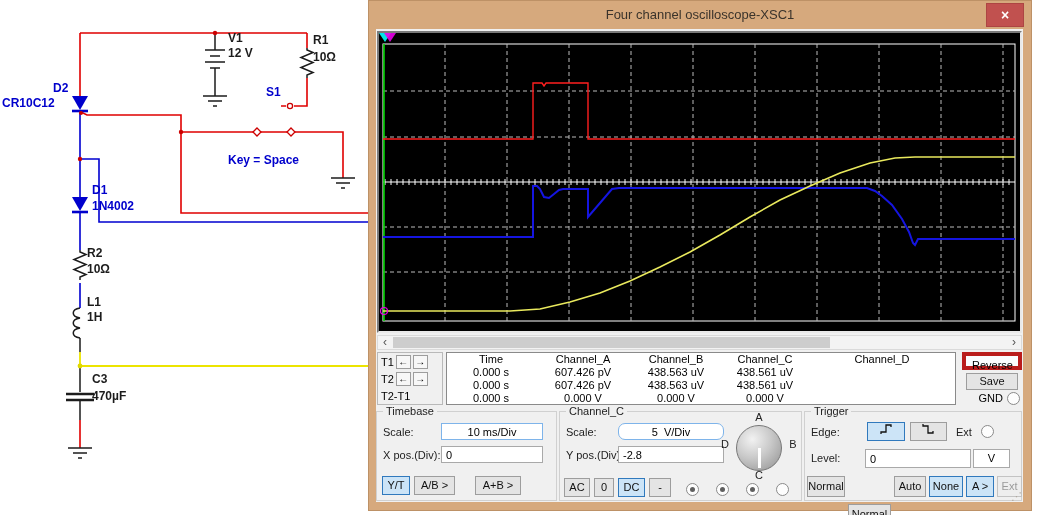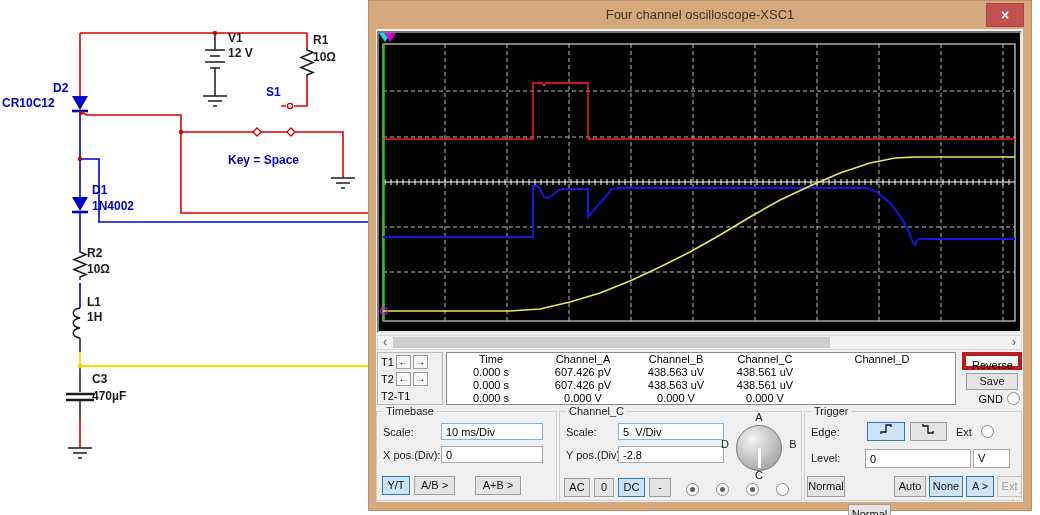--- a/index.html
+++ b/index.html
@@ -27,31 +27,31 @@
   .cur-row .abtn{width:15px;height:14px;background:#f7f7f7;border:1px solid #9d9d9d;font-size:10px;font-weight:bold;
     line-height:12px;text-align:center;padding:0;box-sizing:border-box;}
   .ro-table{position:absolute;left:69px;top:1px;width:510px;height:53px;background:#fff;border:1px solid #8a8a8a;box-sizing:border-box;overflow:hidden;}
   .ro-grid{display:grid;grid-template-columns:88px 96px 90px 88px 1fr;text-align:center;line-height:13px;padding-top:0px;}
   .ro-right{position:absolute;left:583px;top:0;width:62px;height:55px;}
   .btn{background:#e4e4e4;border:1px solid #9d9d9d;font-size:11px;color:#111;text-align:center;box-sizing:border-box;padding:0;}
   .btn.sel{background:#cce4f7;border-color:#3079bd;}
   .btn.dis{color:#9b9b9b;border-color:#c3c3c3;background:#eeeeee;}
   .rev{position:absolute;right:0;top:1px;width:60px;height:18px;background:#fafcfe;border:4px solid #b91c1c;font-size:11px;text-align:center;line-height:16px;box-sizing:border-box;}
   .sav{position:absolute;right:4px;top:22px;width:52px;height:17px;line-height:15px;}
-  .gnd-row{position:absolute;right:2px;top:41px;display:flex;align-items:center;gap:4px;}
+  .gnd-row{position:absolute;right:2px;top:41px;display:flex;gap:4px;}
   .radio{width:13px;height:13px;border-radius:50%;border:1px solid #8a8a8a;background:#fdfdfd;display:inline-block;box-sizing:border-box;}
   .radio.on::after{content:"";display:block;width:5px;height:5px;margin:3px auto 0;border-radius:50%;background:#5f5f5f;}
 
   .controls{position:absolute;left:0;top:382px;width:647px;height:90px;font-size:11px;}
   .grp{position:absolute;top:0;height:90px;border:1px solid #d0d0d0;background:#f0f0f0;box-sizing:border-box;}
   .grp .legend{position:absolute;top:-7px;left:6px;background:#f0f0f0;padding:0 3px;color:#222;}
   .lbl{position:absolute;color:#222;}
   .field{position:absolute;height:17px;border:1px solid #a9a9a9;background:#fff;font-size:11px;box-sizing:border-box;padding:0 4px;font-family:"Liberation Sans",sans-serif;}
   .field.blue{border-color:#7eb4ea;}
-  .field.center{text-align:left;}
+  .field.center{text-align:center;}
   .grp .btn{position:absolute;height:19px;line-height:17px;}
   #grp-trigger .btn.mode{height:21px;line-height:19px;}
   .edgebtn{position:absolute;width:38px;height:21px;line-height:18px;}
   .knob{position:absolute;left:176px;top:13px;width:46px;height:46px;border-radius:50%;
     background:radial-gradient(circle at 35% 30%,#f2f2f2 0%,#c9c9c9 45%,#8f8f8f 100%);border:1px solid #777;box-sizing:border-box;}
   .knob .pointer{position:absolute;left:21px;top:22px;width:3px;height:20px;background:#fff;}
   .klabel{position:absolute;width:14px;text-align:center;color:#222;}
   .grip{position:absolute;right:1px;bottom:1px;color:#b0a89e;font-size:11px;line-height:10px;}
 </style>
 </head>
@@ -334,21 +334,21 @@
           <span class="lbl" style="left:6px;top:37px;">X pos.(Div):</span>
           <input class="field" style="left: 64px; top: 34px; width: 102px;" value="0">
           <button class="btn sel" style="left:5px;top:64px;width:28px;">Y/T</button>
           <button class="btn" style="left:37px;top:64px;width:41px;">A/B &gt;</button>
           <button class="btn" style="left:98px;top:64px;width:46px;">A+B &gt;</button>
         </div>
 
         <div class="grp" id="grp-channel" style="left:183px;width:243px;">
           <span class="legend">Channel_C</span>
           <span class="lbl" style="left:6px;top:14px;">Scale:</span>
-          <input class="field blue center" style="left: 58px; top: 11px; width: 106px;" value="5  V/Div">
+          <input class="field blue center" style="left: 58px; top: 11px; width: 106px; border-radius: 7px;" value="5  V/Div">
           <span class="lbl" style="left:6px;top:37px;">Y pos.(Div):</span>
           <input class="field" style="left: 58px; top: 34px; width: 106px;" value="-2.8">
           <button class="btn" style="left:4px;top:66px;width:26px;">AC</button>
           <button class="btn" style="left:34px;top:66px;width:20px;">0</button>
           <button class="btn sel" style="left:58px;top:66px;width:27px;">DC</button>
           <button class="btn" style="left:89px;top:66px;width:22px;">-</button>
           <span class="radio on" id="chrad0" style="position:absolute;left:126px;top:71px;"></span>
           <span class="radio on" id="chrad1" style="position:absolute;left:156px;top:71px;"></span>
           <span class="radio on" id="chrad2" style="position:absolute;left:186px;top:71px;"></span>
           <span class="radio" id="chrad3" style="position:absolute;left:216px;top:71px;"></span>

